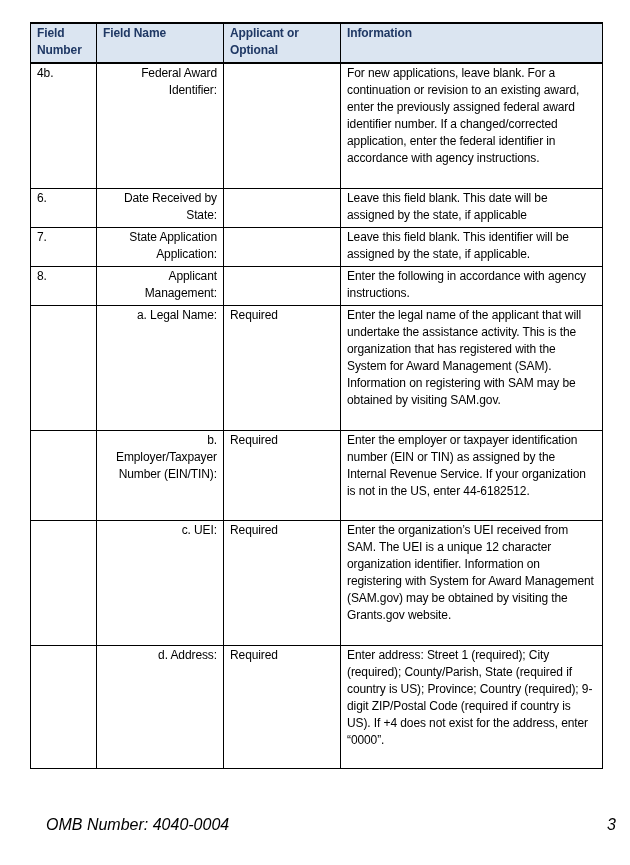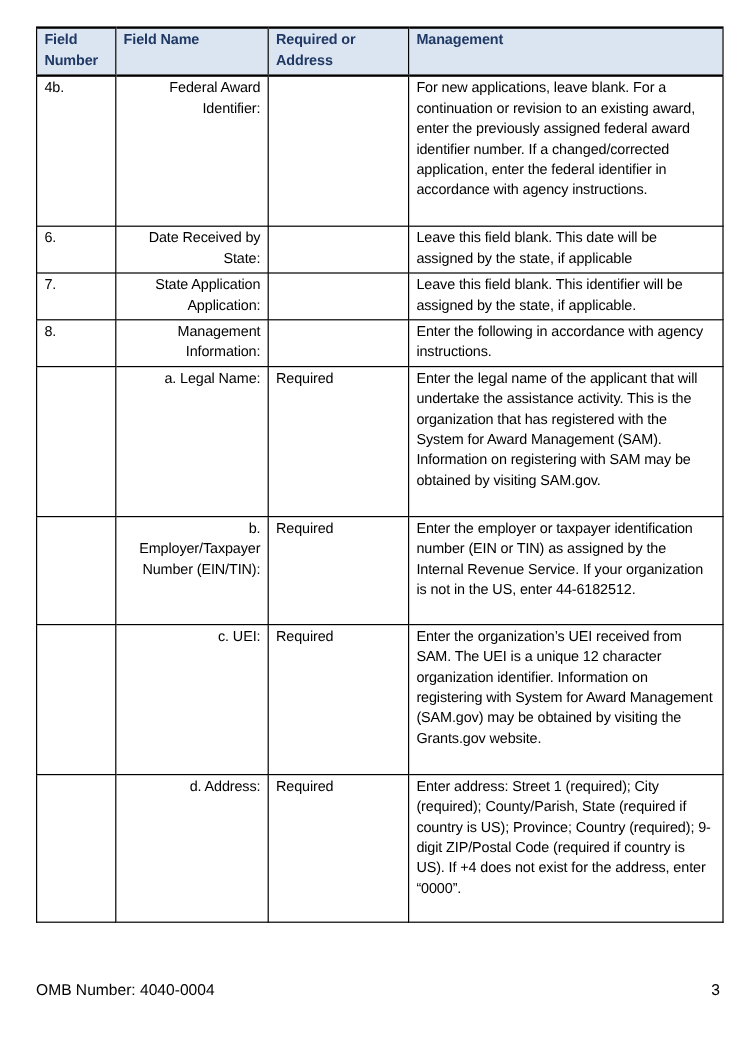--- a/index.html
+++ b/index.html
@@ -33,24 +33,25 @@
   .doc-table th {
     background: #dbe5f1;
     color: #1f3864;
     font-weight: bold;
     border-top: 2px solid #000000;
     border-bottom: 2px solid #000000;
   }
   .doc-table td.col-name { white-space: pre-line; text-align: right; }
   .footer {
     position: absolute;
-    left: 30px;
+    left: 46px;
     top: 814px;
     width: 572px;
-    font-size: 13px;
+    font-style: italic;
+    font-size: 16px;
     line-height: 21px;
   }
   .footer .page-num {
     position: absolute;
     right: 2px;
     top: 0;
   }
 </style>
 </head>
 <body>
@@ -61,22 +62,22 @@
     <colgroup>
       <col style="width:66px">
       <col style="width:127px">
       <col style="width:117px">
       <col style="width:262px">
     </colgroup>
     <thead>
       <tr style="height:38px;">
         <th>Field Number</th>
         <th>Field Name</th>
-        <th>Required or Address</th>
-        <th>Management</th>
+        <th>Applicant or Optional</th>
+        <th>Information</th>
       </tr>
     </thead>
     <tbody>
       <tr style="height:125px;">
         <td class="col-num">4b.</td>
         <td class="col-name">Federal Award Identifier:</td>
         <td class="col-req"></td>
         <td class="col-info">For new applications, leave blank. For a continuation or revision to an existing award, enter the previously assigned federal award identifier number. If a changed/corrected application, enter the federal identifier in accordance with agency instructions.</td>
       </tr>
       <tr style="height:37px;">
@@ -86,21 +87,21 @@
         <td class="col-info">Leave this field blank. This date will be assigned by the state, if applicable</td>
       </tr>
       <tr style="height:36px;">
         <td class="col-num">7.</td>
         <td class="col-name">State Application Application:</td>
         <td class="col-req"></td>
         <td class="col-info">Leave this field blank. This identifier will be assigned by the state, if applicable.</td>
       </tr>
       <tr style="height:37px;">
         <td class="col-num">8.</td>
-        <td class="col-name">Management Information:</td>
+        <td class="col-name">Applicant Management:</td>
         <td class="col-req"></td>
         <td class="col-info">Enter the following in accordance with agency instructions.</td>
       </tr>
       <tr style="height:125px;padding-left:36px;">
         <td class="col-num"></td>
         <td class="col-name">a. Legal Name:</td>
         <td class="col-req">Required</td>
         <td class="col-info">Enter the legal name of the applicant that will undertake the assistance activity. This is the organization that has registered with the System for Award Management (SAM). Information on registering with SAM may be obtained by visiting SAM.gov.</td>
       </tr>
       <tr style="height:90px;">

